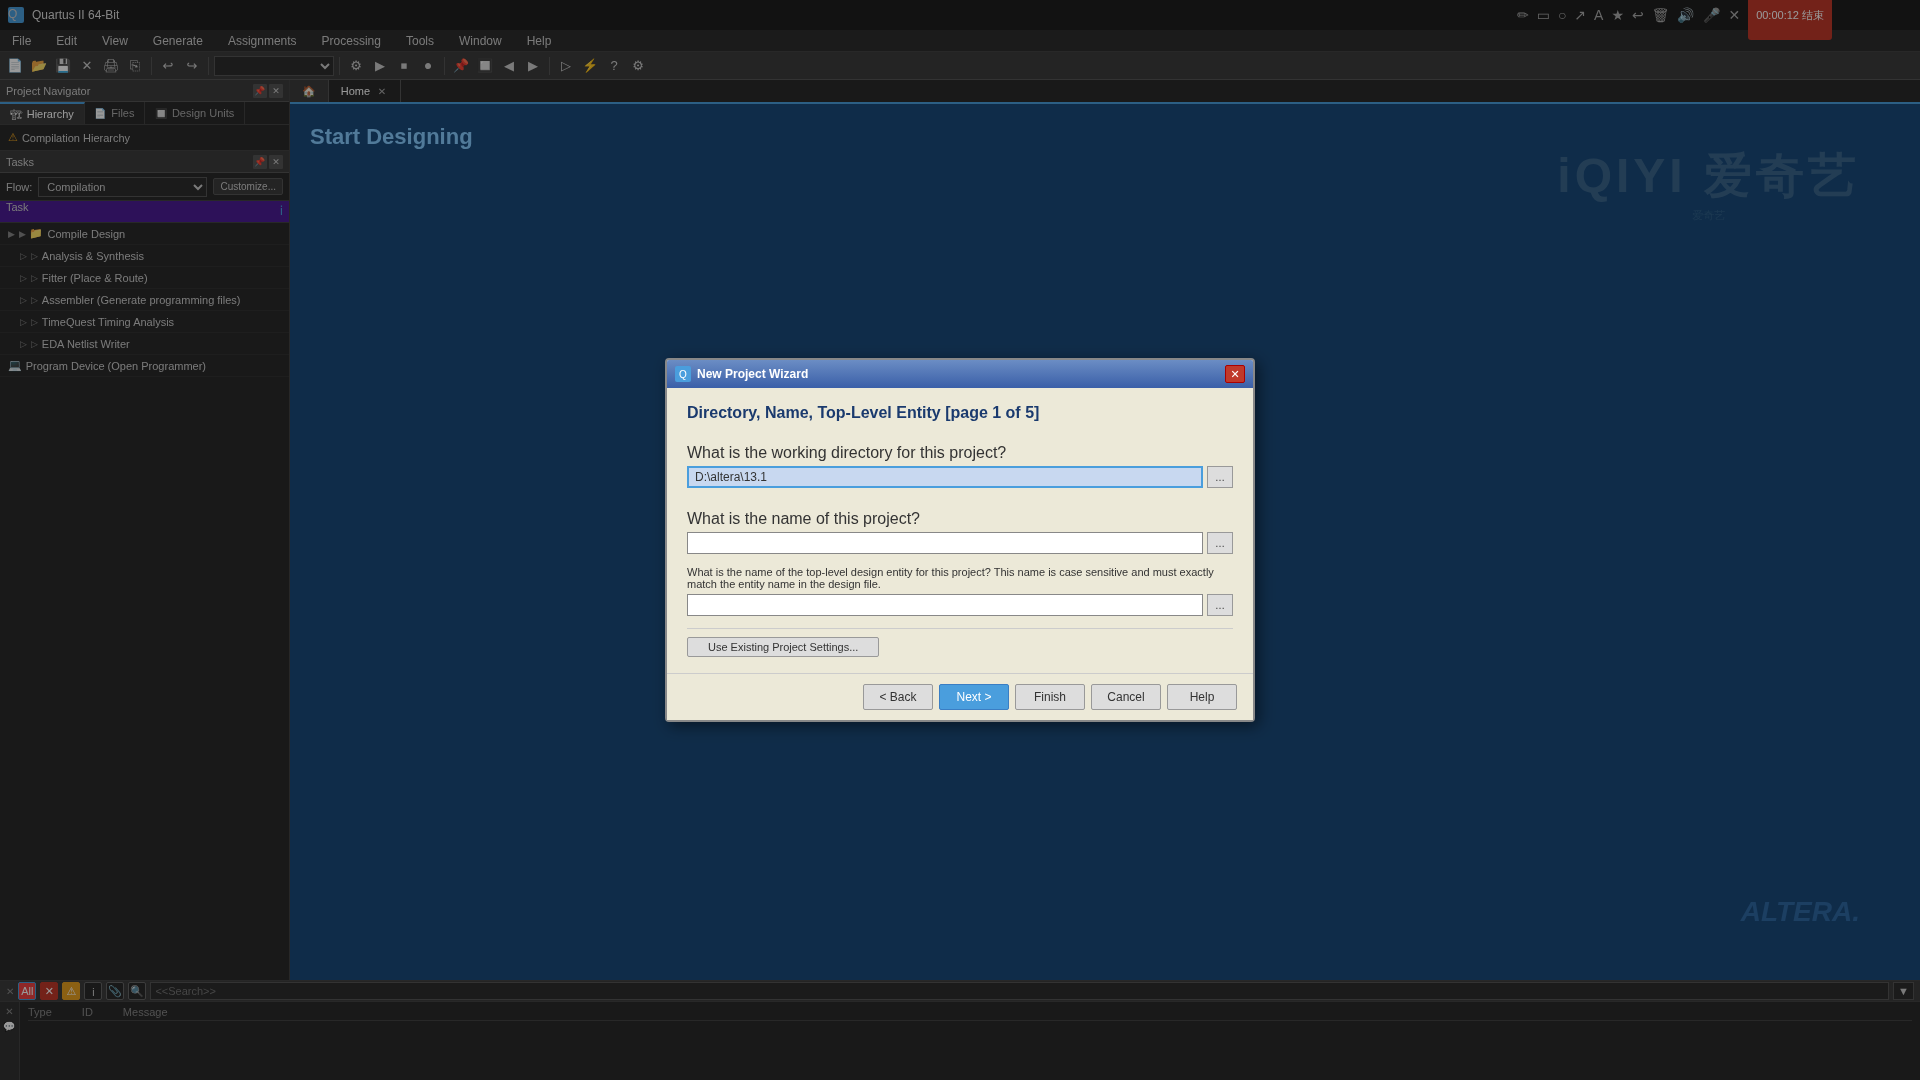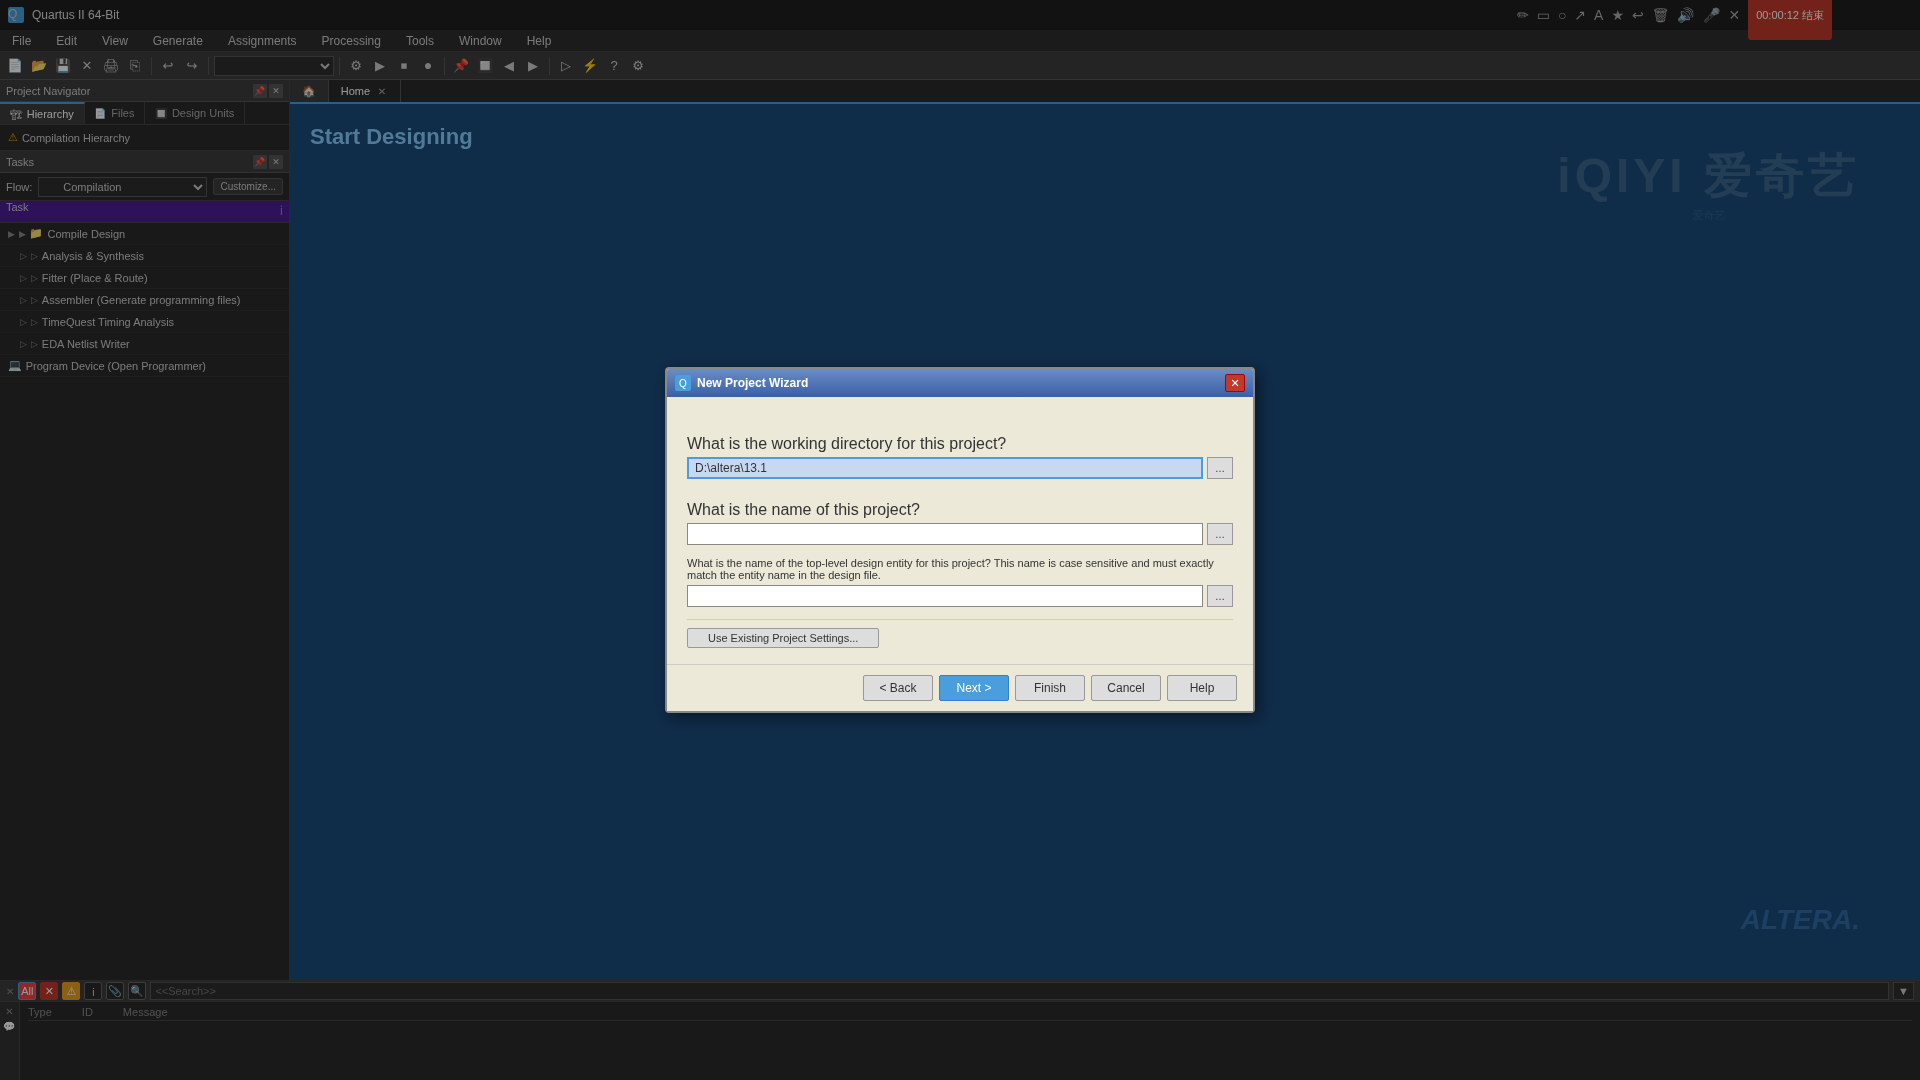--- a/index.html
+++ b/index.html
@@ -208,21 +208,21 @@
       gap: 6px;
       border-bottom: 1px solid #444;
     }
     .flow-label { color: #ccc; font-size: 11px; }
     .flow-select {
       height: 20px;
       background: #2d2d2d;
       border: 1px solid #555;
       color: #ccc;
       font-size: 11px;
-      padding: 0 20px;
+      padding: 0 4px;
       flex: 1;
     }
     .customize-btn {
       background: #3c3c3c;
       border: 1px solid #555;
       color: #ccc;
       font-size: 10px;
       padding: 2px 6px;
       cursor: pointer;
       border-radius: 2px;
@@ -334,21 +334,21 @@
       font-weight: bold;
       letter-spacing: 4px;
     }
     .watermark-sub {
       color: #8ab;
       font-size: 14px;
     }
     #altera-logo {
       position: absolute;
       right: 60px;
-      bottom: 44px;
+      bottom: 52px;
       opacity: 0.5;
       color: #4488cc;
       font-size: 28px;
       font-weight: bold;
       font-style: italic;
     }
 
     
     #bottom-section {
       height: 100px;
@@ -802,20 +802,21 @@
 </div>
 
 <div id="modal-overlay">
   <div id="dialog">
     <div id="dialog-titlebar">
       <div class="dlg-icon">Q</div>
       <span class="dlg-title">New Project Wizard</span>
       <button class="dlg-close">✕</button>
     </div>
     <div id="dialog-body">
+      <div class="dlg-page-title">Directory, Name, Top-Level Entity [page 1 of 5]</div>
 
       <div class="dlg-field-group">
         <span class="dlg-label">What is the working directory for this project?</span>
         <div class="dlg-input-row">
           <input class="dlg-input highlighted" type="text" value="D:\altera\13.1" style="">
           <button class="dlg-browse-btn">…</button>
         </div>
       </div>
 
       <div class="dlg-field-group">

